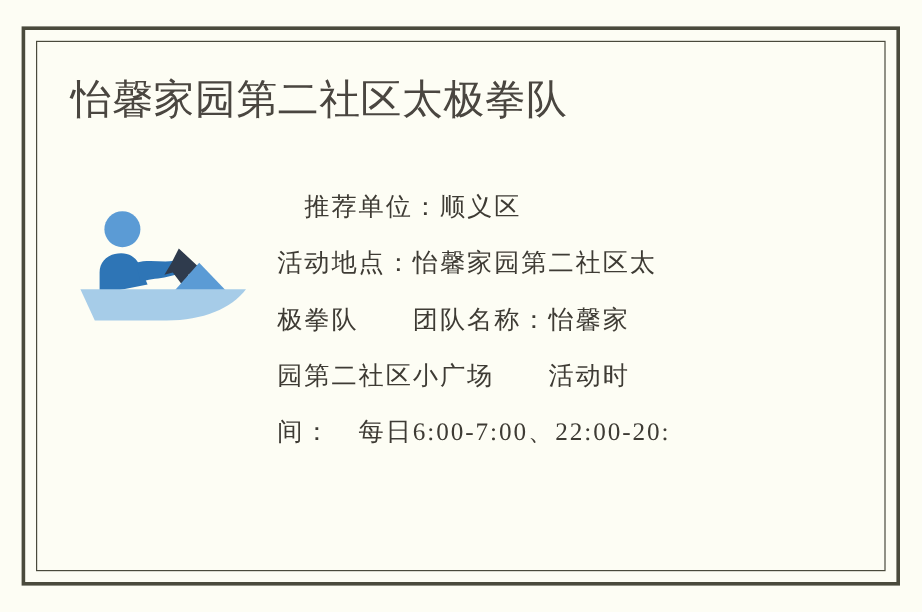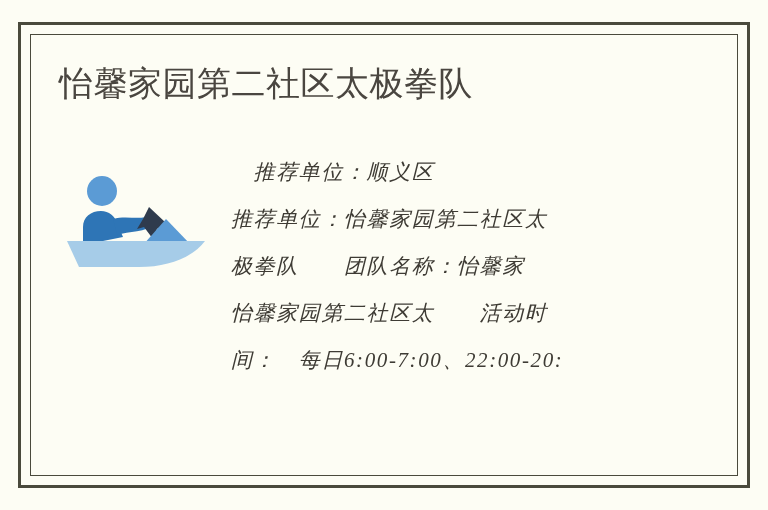--- a/index.html
+++ b/index.html
@@ -57,21 +57,20 @@
     font-family: "Liberation Sans", "DejaVu Sans", sans-serif;
   }
 
   
   .content {
     position: absolute;
     left: 0;
     top: 124px;
     right: 0;
     height: 260px;
-    font-style: italic;
   }
 
   
   .illus {
     position: absolute;
     left: 44px;
     top: 22px;
     width: 148px;
     height: 104px;
   }
@@ -122,21 +121,21 @@
           <path d="M84 36 L101 52 L92 58 L88 68 L79 56 L72 58 L78 48 Z" fill="#2f3b4d"></path>
 
           <path d="M78 74 L101 48 L126 74 Z" fill="#5b9bd5"></path>
 
           <path d="M2 70 L140 70 C128 86 104 96 74 96 L14 96 Z" fill="#a6cce8"></path>
         </svg>
       </div>
 
       <div class="lines">
         <div class="line">　推荐单位：顺义区</div>
-        <div class="line">推荐单位：怡馨家园第二社区太</div>
+        <div class="line">活动地点：怡馨家园第二社区太</div>
         <div class="line">极拳队　　团队名称：怡馨家</div>
-        <div class="line">怡馨家园第二社区太　　活动时</div>
+        <div class="line">园第二社区小广场　　活动时</div>
         <div class="line">间：　每日6:00-7:00、22:00-20:</div>
       </div>
 
     </div>
   </div>
 </div>
 
 </body></html>

